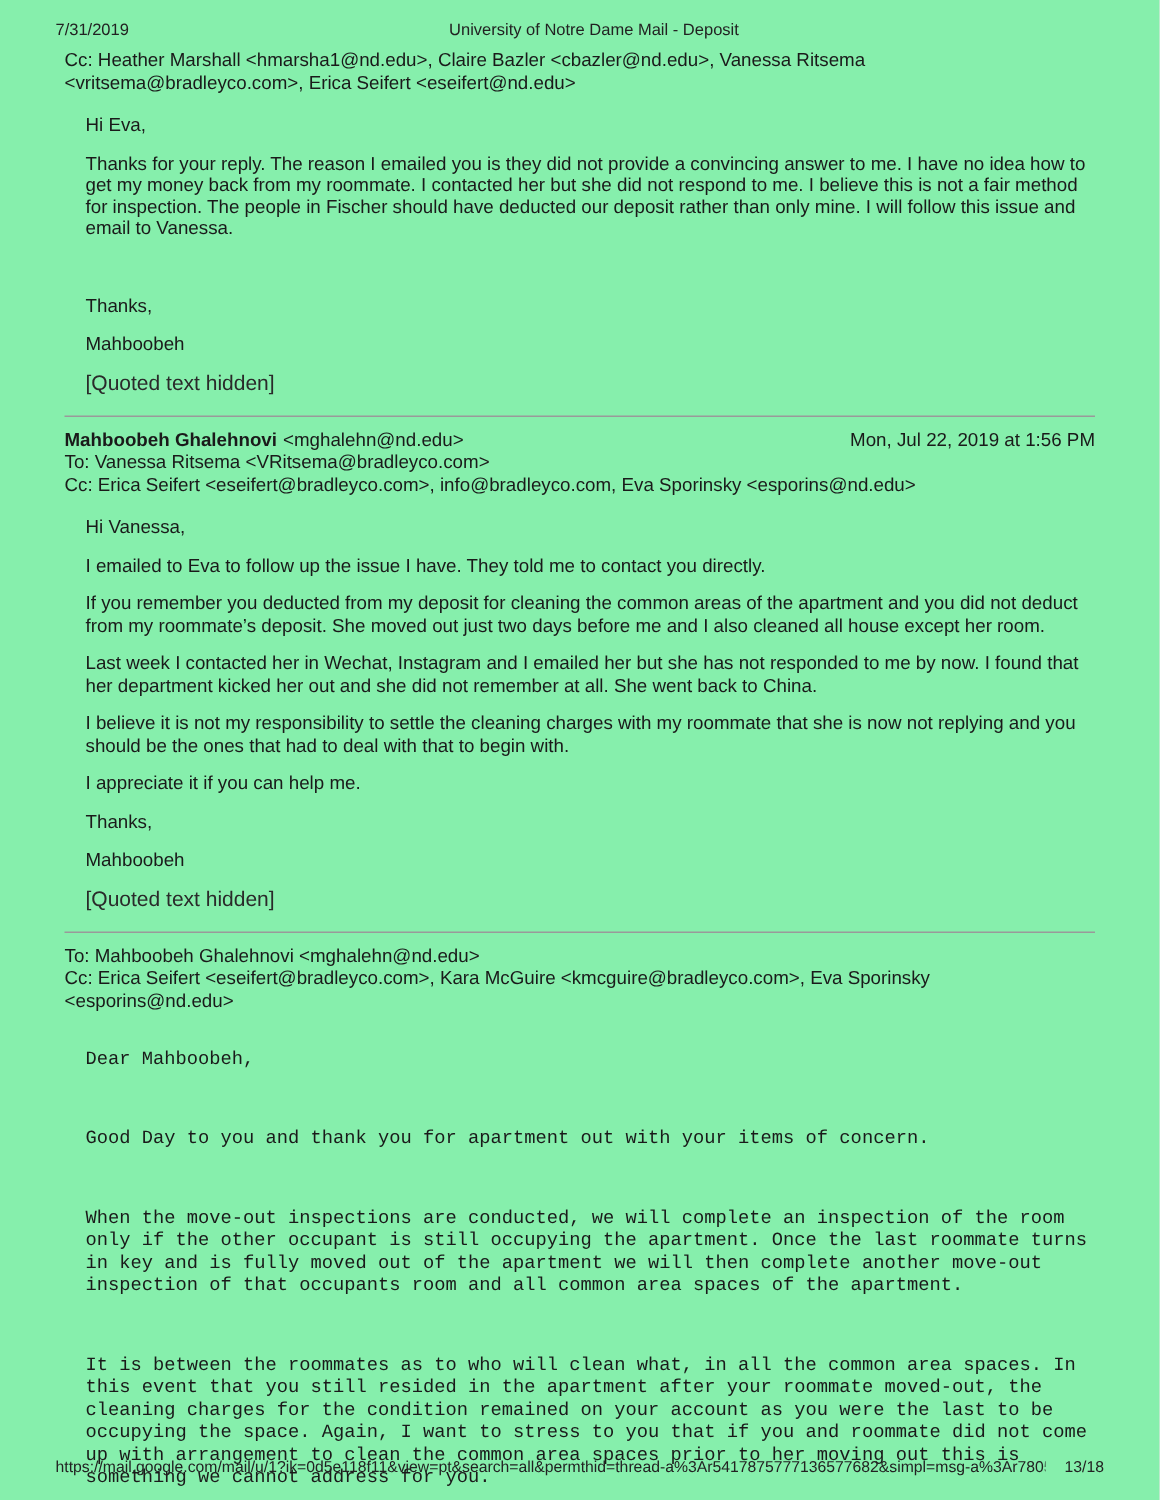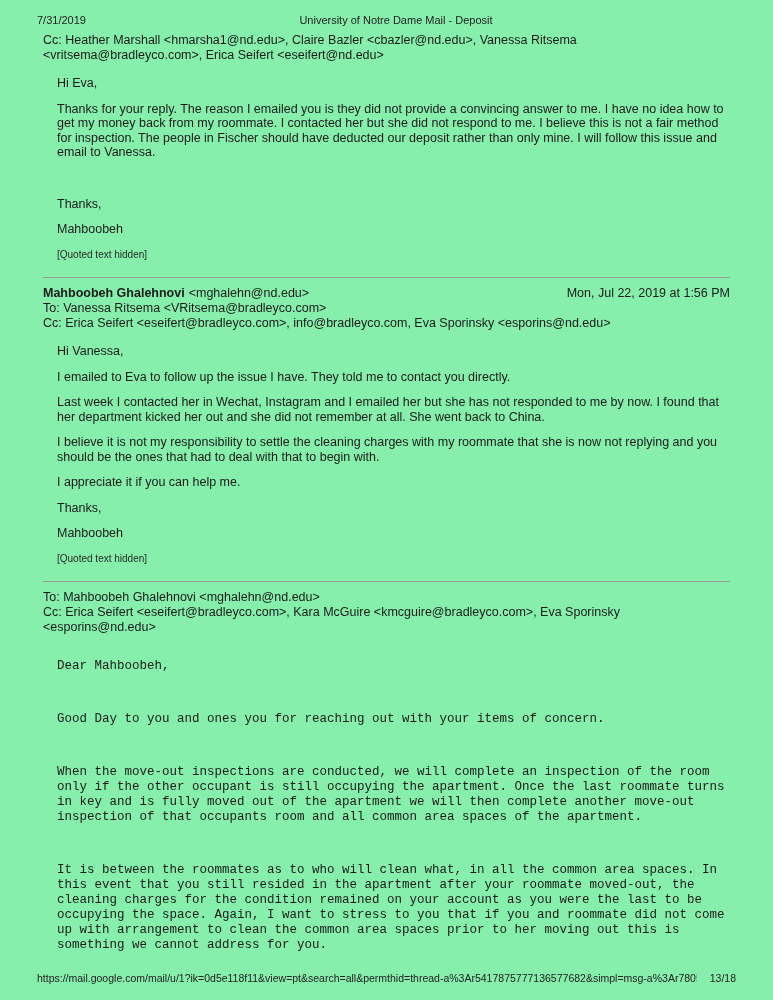--- a/index.html
+++ b/index.html
@@ -29,21 +29,21 @@
   }
   .meta-line { line-height: 15px; }
   .msg-head-row { display: flex; align-items: baseline; line-height: 15px; }
   .sender-name { font-weight: bold; }
   .sender-email { margin-left: 4px; }
   .msg-date { margin-left: auto; white-space: nowrap; }
   .msg-body { padding-left: 14px; }
   .msg-body p { margin: 11px 0; }
   .msg-body p.mt-xl { margin-top: 37px; }
   .msg-body.first { margin-top: 13px; }
-  .quoted { padding-left: 14px; font-size: 10px; color: #2a2a2a; }
+  .quoted { padding-left: 14px; font-size: 14px; color: #2a2a2a; }
   .sep { border: none; border-top: 1px solid #9a9a9a; margin: 15px 0 8px 0; }
   .msg3-body { padding-left: 14px; margin-top: 24px; line-height: 15px; font-family: Liberation Mono, monospace; }
   .msg3-body p { margin: 0 0 38px 0; }
   .doc-footer {
     position: absolute;
     left: 37px; right: 37px; bottom: 16px;
     display: flex;
     justify-content: space-between;
     align-items: baseline;
     font-size: 10.5px;
@@ -81,37 +81,38 @@
       <div class="msg-head-row">
         <span class="sender-name">Mahboobeh Ghalehnovi</span>
         <span class="sender-email">&lt;mghalehn@nd.edu&gt;</span>
         <span class="msg-date">Mon, Jul 22, 2019 at 1:56 PM</span>
       </div>
       <div class="meta-line">To: Vanessa Ritsema &lt;VRitsema@bradleyco.com&gt;</div>
       <div class="meta-line">Cc: Erica Seifert &lt;eseifert@bradleyco.com&gt;, info@bradleyco.com, Eva Sporinsky &lt;esporins@nd.edu&gt;</div>
       <div class="msg-body first">
         <p>Hi Vanessa,</p>
         <p>I emailed to Eva to follow up the issue I have. They told me to contact you directly.</p>
+        <p>If you remember you deducted from my deposit for cleaning the common areas of the apartment and you did not deduct from my roommate’s deposit. She moved out just two days before me and I also cleaned all house except her room.</p>
         <p>Last week I contacted her in Wechat, Instagram and I emailed her but she has not responded to me by now. I found that her department kicked her out and she did not remember at all. She went back to China.</p>
         <p>I believe it is not my responsibility to settle the cleaning charges with my roommate that she is now not replying and you should be the ones that had to deal with that to begin with.</p>
         <p>I appreciate it if you can help me.</p>
         <p>Thanks,</p>
         <p>Mahboobeh</p>
       </div>
       <div class="quoted">[Quoted text hidden]</div>
     </div>
 
     <hr class="sep">
 
     <div>
       <div class="meta-line">To: Mahboobeh Ghalehnovi &lt;mghalehn@nd.edu&gt;</div>
       <div class="meta-line">Cc: Erica Seifert &lt;eseifert@bradleyco.com&gt;, Kara McGuire &lt;kmcguire@bradleyco.com&gt;, Eva Sporinsky &lt;esporins@nd.edu&gt;</div>
       <div class="msg3-body">
         <p>Dear Mahboobeh,</p>
-        <p>Good Day to you and ones you for reaching out with your items of concern.</p>
+        <p>Good Day to you and thank you for apartment out with your items of concern.</p>
         <p>When the move-out inspections are conducted, we will complete an inspection of the room only if the other occupant is still occupying the apartment. Once the last roommate turns in key and is fully moved out of the apartment we will then complete another move-out inspection of that occupants room and all common area spaces of the apartment.</p>
         <p>It is between the roommates as to who will clean what, in all the common area spaces. In this event that you still resided in the apartment after your roommate moved-out, the cleaning charges for the condition remained on your account as you were the last to be occupying the space. Again, I want to stress to you that if you and roommate did not come up with arrangement to clean the common area spaces prior to her moving out this is something we cannot address for you.</p>
       </div>
     </div>
 
   </div>
 
   <div class="doc-footer">
     <span class="footer-url">https://mail.google.com/mail/u/1?ik=0d5e118f11&amp;view=pt&amp;search=all&amp;permthid=thread-a%3Ar5417875777136577682&amp;simpl=msg-a%3Ar7805780...</span>
     <span class="footer-page">13/18</span>

